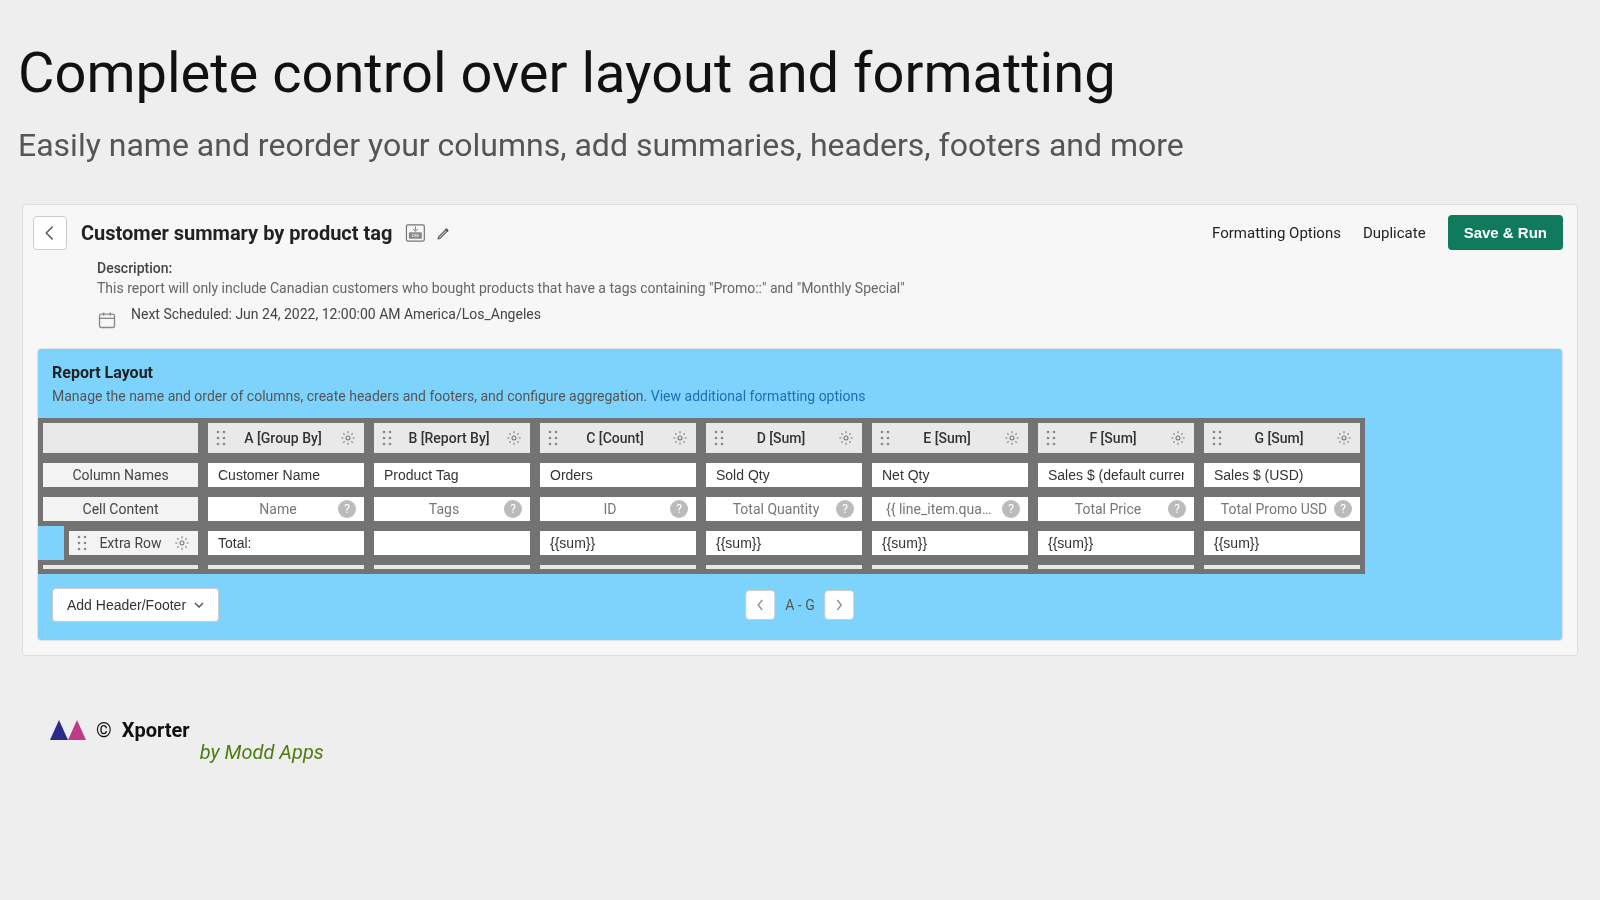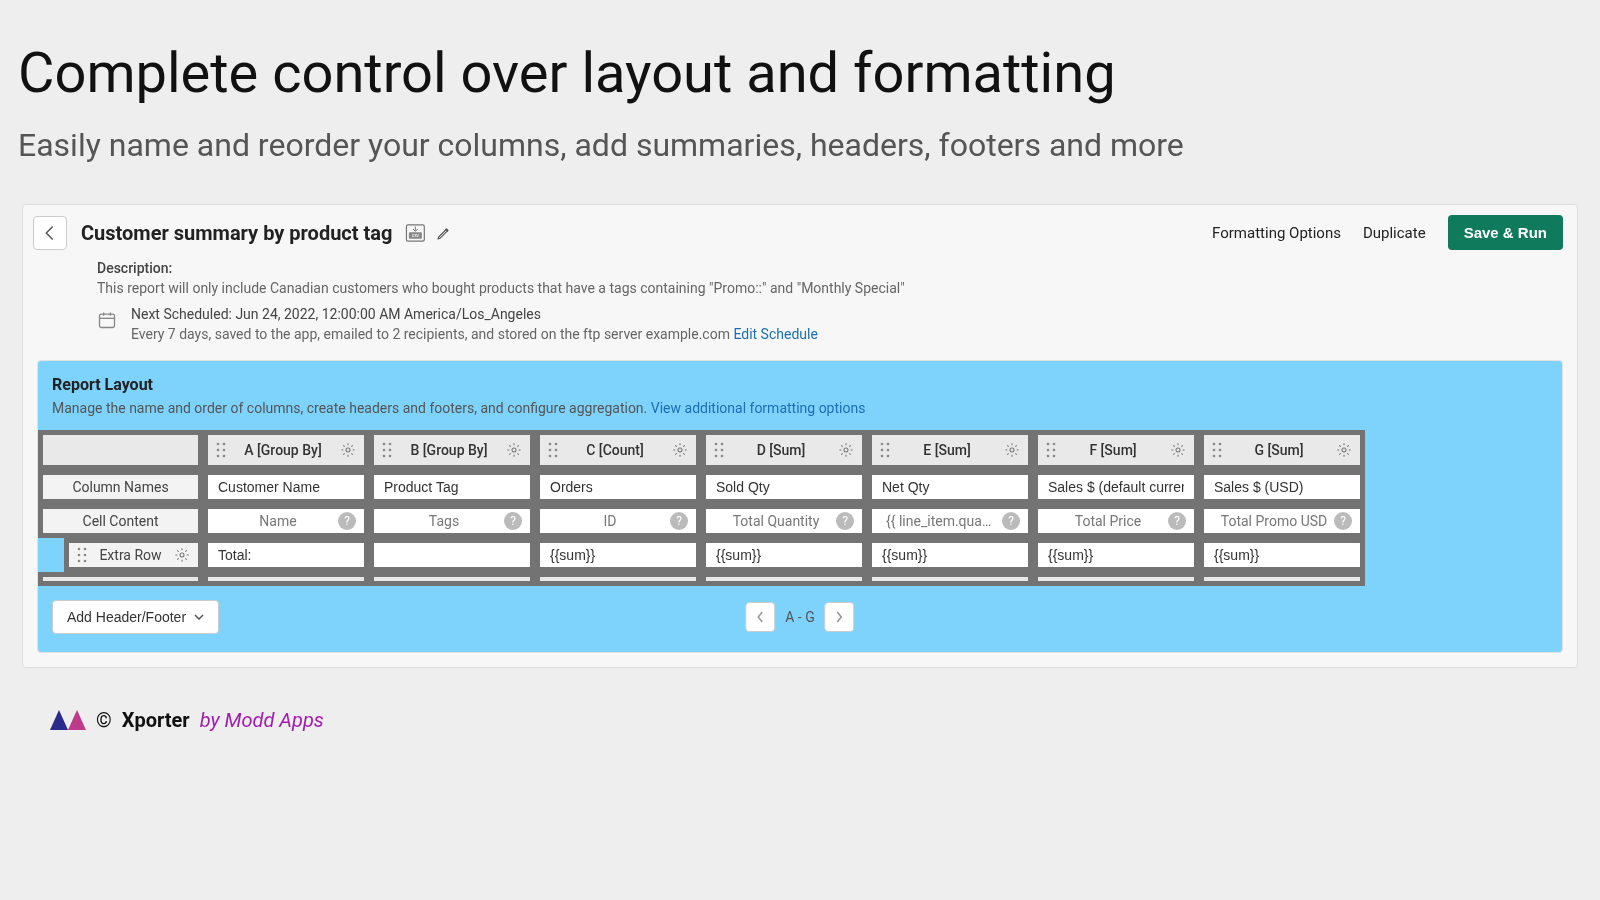--- a/index.html
+++ b/index.html
@@ -239,21 +239,21 @@
     color:#888;
     cursor:pointer;
   }
   .pglabel { font-size:14px; color:#555; }
   .footer-brand {
     display:flex; align-items:center; gap:10px;
     padding: 40px 50px 0 50px;
     font-size:20px;
     color:#111;
   }
-  .footer-brand .by { font-style:italic; color:#a21caf; font-weight:400; }
+  .footer-brand .by { font-style:italic; color:#4d7c0f; font-weight:400;margin-top:44px; }
   .footer-brand .name { font-weight:700; }
   .mlogo {
     width:36px; height:24px; display:inline-block; position:relative;
   }
   .mlogo svg { width:36px; height:24px; }
   svg { display:block; }
 </style>
 </head>
 <body>
 
@@ -297,23 +297,20 @@
       <span class="cal-icon">
         <svg width="20" height="20" viewBox="0 0 24 24">
             <rect x="3" y="5" width="18" height="16" rx="2" fill="none" stroke="#888" stroke-width="1.6"></rect>
             <line x1="3" y1="10" x2="21" y2="10" stroke="#888" stroke-width="1.6"></line>
             <line x1="8" y1="3" x2="8" y2="7" stroke="#888" stroke-width="1.6"></line>
             <line x1="16" y1="3" x2="16" y2="7" stroke="#888" stroke-width="1.6"></line>
           </svg>
       </span>
       <div class="sched-text">
         <div class="line1">Next Scheduled: Jun 24, 2022, 12:00:00 AM America/Los_Angeles</div>
-        <div class="line2">
-          <span>Every 7 days, saved to the app, emailed to 2 recipients, and stored on the ftp server example.com </span><span class="link">Edit Schedule</span>
-        </div>
       </div>
     </div>
   </div>
 
   <div class="panel">
     <div class="panel-title">Report Layout</div>
     <div class="panel-sub">
       <span>Manage the name and order of columns, create headers and footers, and configure aggregation. </span><span class="link">View additional formatting options</span>
     </div>
 
@@ -346,21 +343,21 @@
               <span class="drag">
                 <svg width="10" height="16" viewBox="0 0 10 16">
                   <circle cx="2" cy="2" r="1.3" fill="#888"></circle>
                   <circle cx="8" cy="2" r="1.3" fill="#888"></circle>
                   <circle cx="2" cy="8" r="1.3" fill="#888"></circle>
                   <circle cx="8" cy="8" r="1.3" fill="#888"></circle>
                   <circle cx="2" cy="14" r="1.3" fill="#888"></circle>
                   <circle cx="8" cy="14" r="1.3" fill="#888"></circle>
                 </svg>
               </span>
-              <span class="hdr-label">B [Group By]</span>
+              <span class="hdr-label">B [Report By]</span>
               <span class="gear">
                 <svg width="16" height="16" viewBox="0 0 24 24">
                   <circle cx="12" cy="12" r="3" fill="none" stroke="#777" stroke-width="1.6"></circle>
                   <path d="M12 2v3M12 19v3M2 12h3M19 12h3M4.9 4.9l2.1 2.1M17 17l2.1 2.1M4.9 19.1l2.1-2.1M17 7l2.1-2.1" stroke="#777" stroke-width="1.6"></path>
                 </svg>
               </span>
             </div>
           </div><div class="cell hdrcell">
             <div class="colhead-inner">
               <span class="drag">

